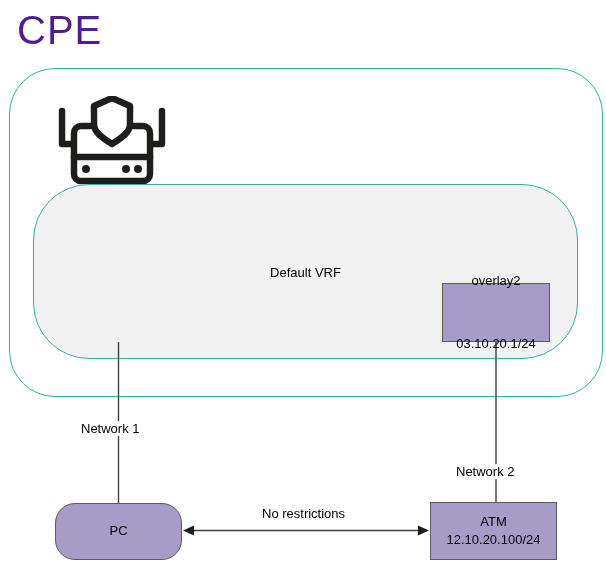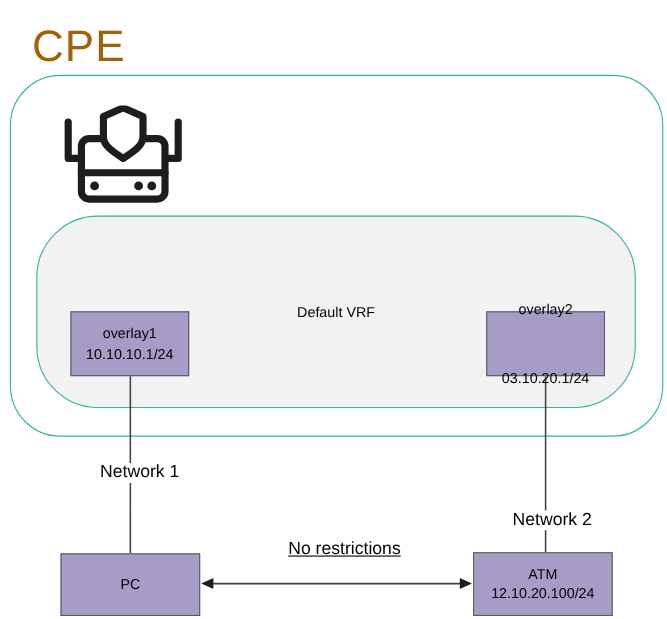--- a/index.html
+++ b/index.html
@@ -7,36 +7,36 @@
     position:relative;
     width:606px;height:563px;
     background:#ffffff;
     font-family:"Liberation Sans", sans-serif;
     color:#000;
     overflow:hidden;
   }
   .page-title{
     position:absolute;left:17px;top:8px;
     font-size:40px;font-weight:400;letter-spacing:1px;
-    margin:12px;color:#a16207;
+    margin:0;color:#4c1d95;
   }
   .cpe-box{
     position:absolute;left:9px;top:68px;
     width:594px;height:329px;
     border:1.4px solid #2fb3a4;
     border-radius:46px;
     background:#ffffff;
     box-sizing:border-box;
   }
   .router-icon{
     position:absolute;left:57px;top:96px;
     width:110px;height:90px;
   }
   .vrf-box{
-    position:absolute;left:33px;top:196px;
+    position:absolute;left:33px;top:184px;
     width:545px;height:175px;
     border:1.4px solid #2fb3a4;
     border-radius:56px;
     background:#f2f2f2;
     box-sizing:border-box;
     text-align:right;
   }
   .vrf-label{
     position:absolute;left:50%;top:50%;
     transform:translate(-50%,-50%);
@@ -46,37 +46,37 @@
     position:absolute;
     background:#a79cc8;
     border:1px solid #5b5b5b;
     box-sizing:border-box;
     display:flex;flex-direction:column;
     align-items:center;justify-content:center;
     font-size:13px;line-height:1.4;text-align:center;
   }
   .node-overlay1{left:64px;top:283px;width:108px;height:59px;}
   .node-overlay2{left:442px;top:283px;width:108px;height:59px;gap:44px;}
-  .node-pc{left:55px;top:503px;width:127px;height:57px;}
+  .node-pc{left:55px;top:503px;width:127px;height:57px;border-radius:20px;}
   .node-atm{left:430px;top:502px;width:127px;height:58px;}
   .connector-layer{
     position:absolute;left:0;top:0;width:606px;height:563px;
     pointer-events:none;
   }
   .edge-label{
     position:absolute;
     background:#ffffff;
-    font-size:16px;
-    text-align:right;
+    font-size:13px;
+    text-align:left;
     white-space:nowrap;
     padding:0 2px;
   }
   .label-network1{left:79px;top:421px;width:82px;}
   .label-network2{left:454px;top:421px;width:82px;margin-top:43px;}
-  .label-no-restrictions{left:260px;top:491px;width:92px;text-decoration:underline;}
+  .label-no-restrictions{left:260px;top:506px;width:92px;}
 </style>
 </head>
 <body>
 
 <div class="canvas">
 
   <h1 class="page-title">CPE</h1>
 
   <div class="cpe-box"></div>
 
@@ -100,24 +100,20 @@
   <svg class="connector-layer">
     <line x1="118.5" y1="342" x2="118.5" y2="503" stroke="#3f3f3f" stroke-width="1.4"></line>
     <line x1="496" y1="342" x2="496" y2="502" stroke="#3f3f3f" stroke-width="1.4"></line>
     <g>
       <line x1="191" y1="530.5" x2="421" y2="530.5" stroke="#3f3f3f" stroke-width="1.6"></line>
       <polygon points="183,530.5 194,525.5 194,535.5" fill="#1d1d1b"></polygon>
       <polygon points="429,530.5 418,525.5 418,535.5" fill="#1d1d1b"></polygon>
     </g>
   </svg>
 
-  <div class="node node-overlay1">
-    <div>overlay1</div>
-    <div>10.10.10.1/24</div>
-  </div>
   <div class="node node-overlay2">
     <div>overlay2</div>
     <div>03.10.20.1/24</div>
   </div>
 
   <div class="edge-label label-network1">Network 1</div>
   <div class="edge-label label-network2">Network 2</div>
   <div class="edge-label label-no-restrictions">No restrictions</div>
 
   <div class="node node-pc">

